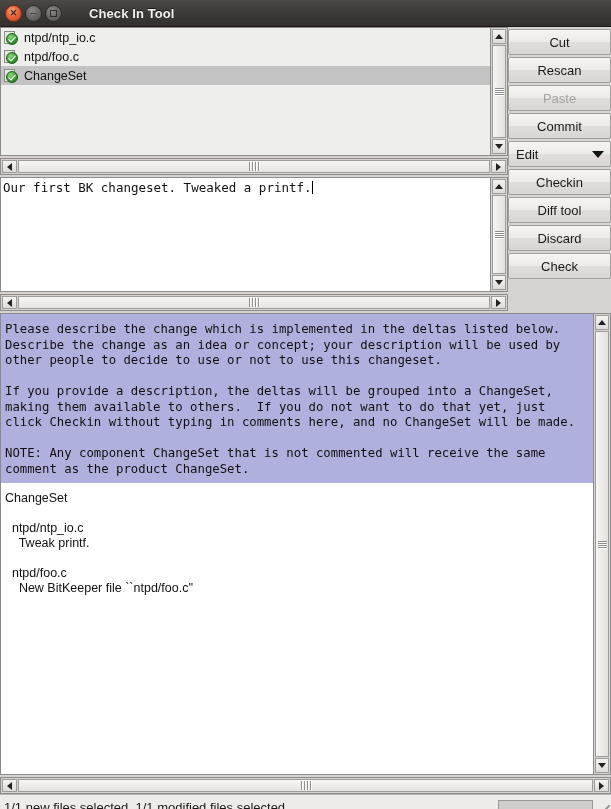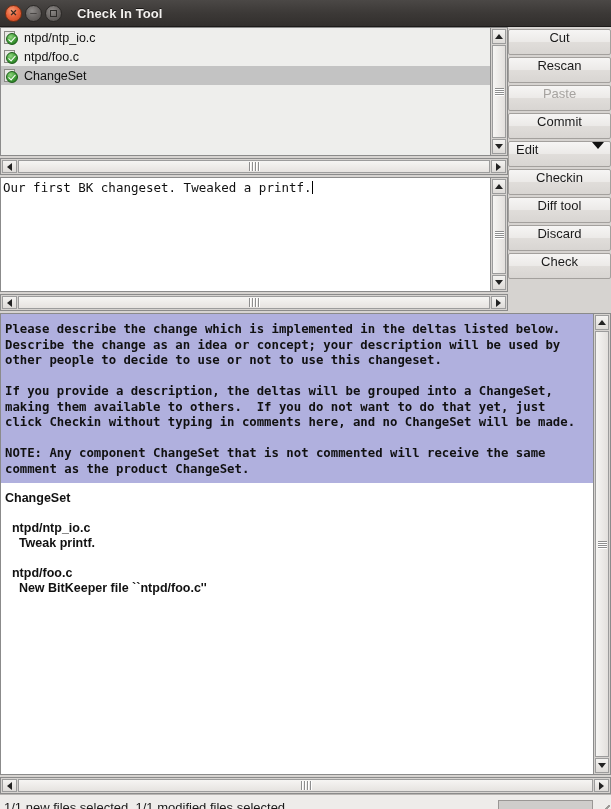--- a/index.html
+++ b/index.html
@@ -33,21 +33,21 @@
   .wbtn-min, .wbtn-max {
     background: radial-gradient(circle at 40% 32%, #8d8a88 0%, #6c6866 48%, #504d4b 100%);
     border: 1px solid #2b2927;
   }
   .wglyph { color: #3a2a22; font-size: 9px; line-height: 1; font-weight: bold; }
   .wbtn-min .wglyph, .wbtn-max .wglyph { color: #2d2b29; }
   .sq { width: 7px; height: 7px; border: 1.5px solid #2d2b29; }
   #wtitle {
     color: #f2f0ee;
     font-size: 13px; font-weight: bold;
-    margin-left: 12px;
+    margin-left: 24px;
     text-shadow: 0 -1px 0 #1a1817;
     letter-spacing: .1px;
   }
 
   
   #body {
     height: 605px;
     background: #d6d3d0;
     position: relative;
   }
@@ -203,42 +203,41 @@
     gap: 2px;
     margin-left: 0;
   }
   .btn {
     height: 26px;
     background: linear-gradient(to bottom,#f6f5f4 0%,#eceae8 48%,#e0ddda 52%,#d8d5d2 100%);
     border: 1px solid #a3a09d;
     border-radius: 2px;
     font-size: 13px;
     color: #1a1a1a;
-    display: flex; justify-content: center;
+    display: flex; align-items: center; justify-content: center;
     cursor: pointer;
     user-select: none;
   }
   .btn.disabled { color: #a6a3a0; }
   .btn.dropdown {
     justify-content: space-between;
     padding: 0 6px 0 7px;
   }
   .chev {
     width: 0; height: 0;
     border-left: 6px solid transparent;
     border-right: 6px solid transparent;
     border-top: 7px solid #111;
   }
 
   
   #bottom-wrap {
     display: flex;
     height: 462px;
     margin-top: 2px;
-    font-weight: bold;
   }
   #bottom-pane {
     flex: 1;
     background: #fff;
     border: 1px solid #8b8b8b;
     overflow: hidden;
     position: relative;
   }
   #instructions {
     background: #b0b0de;

